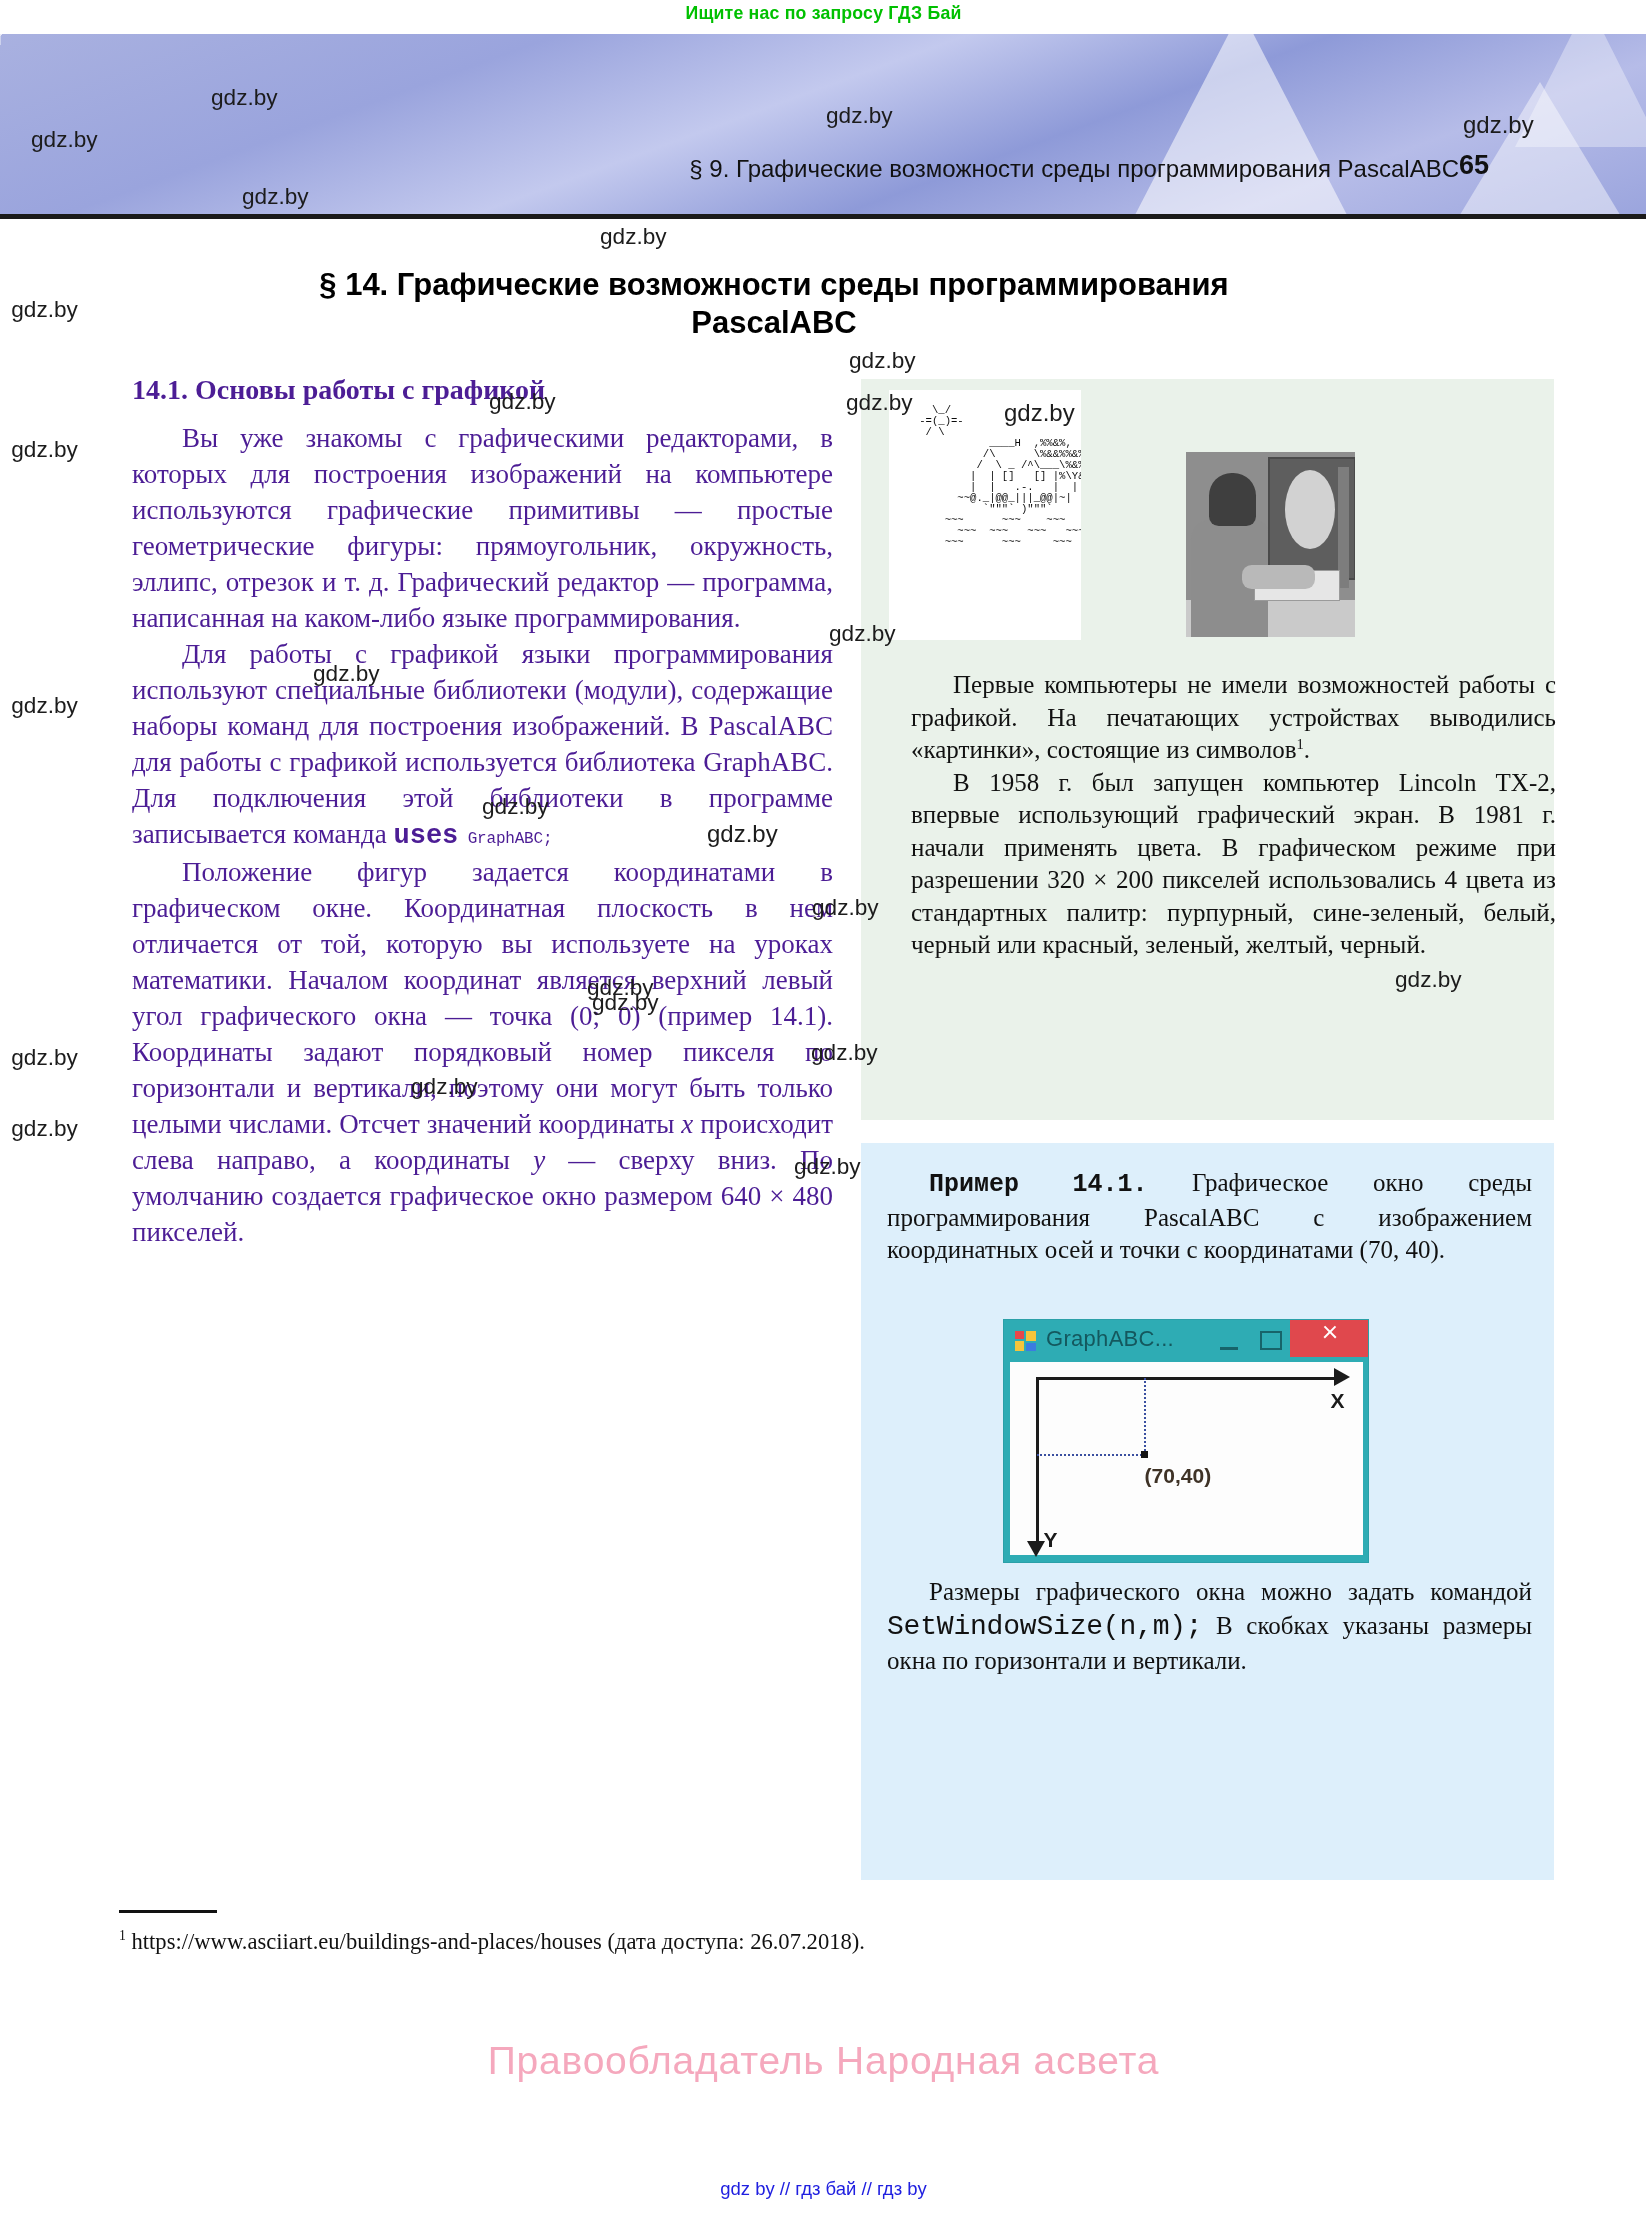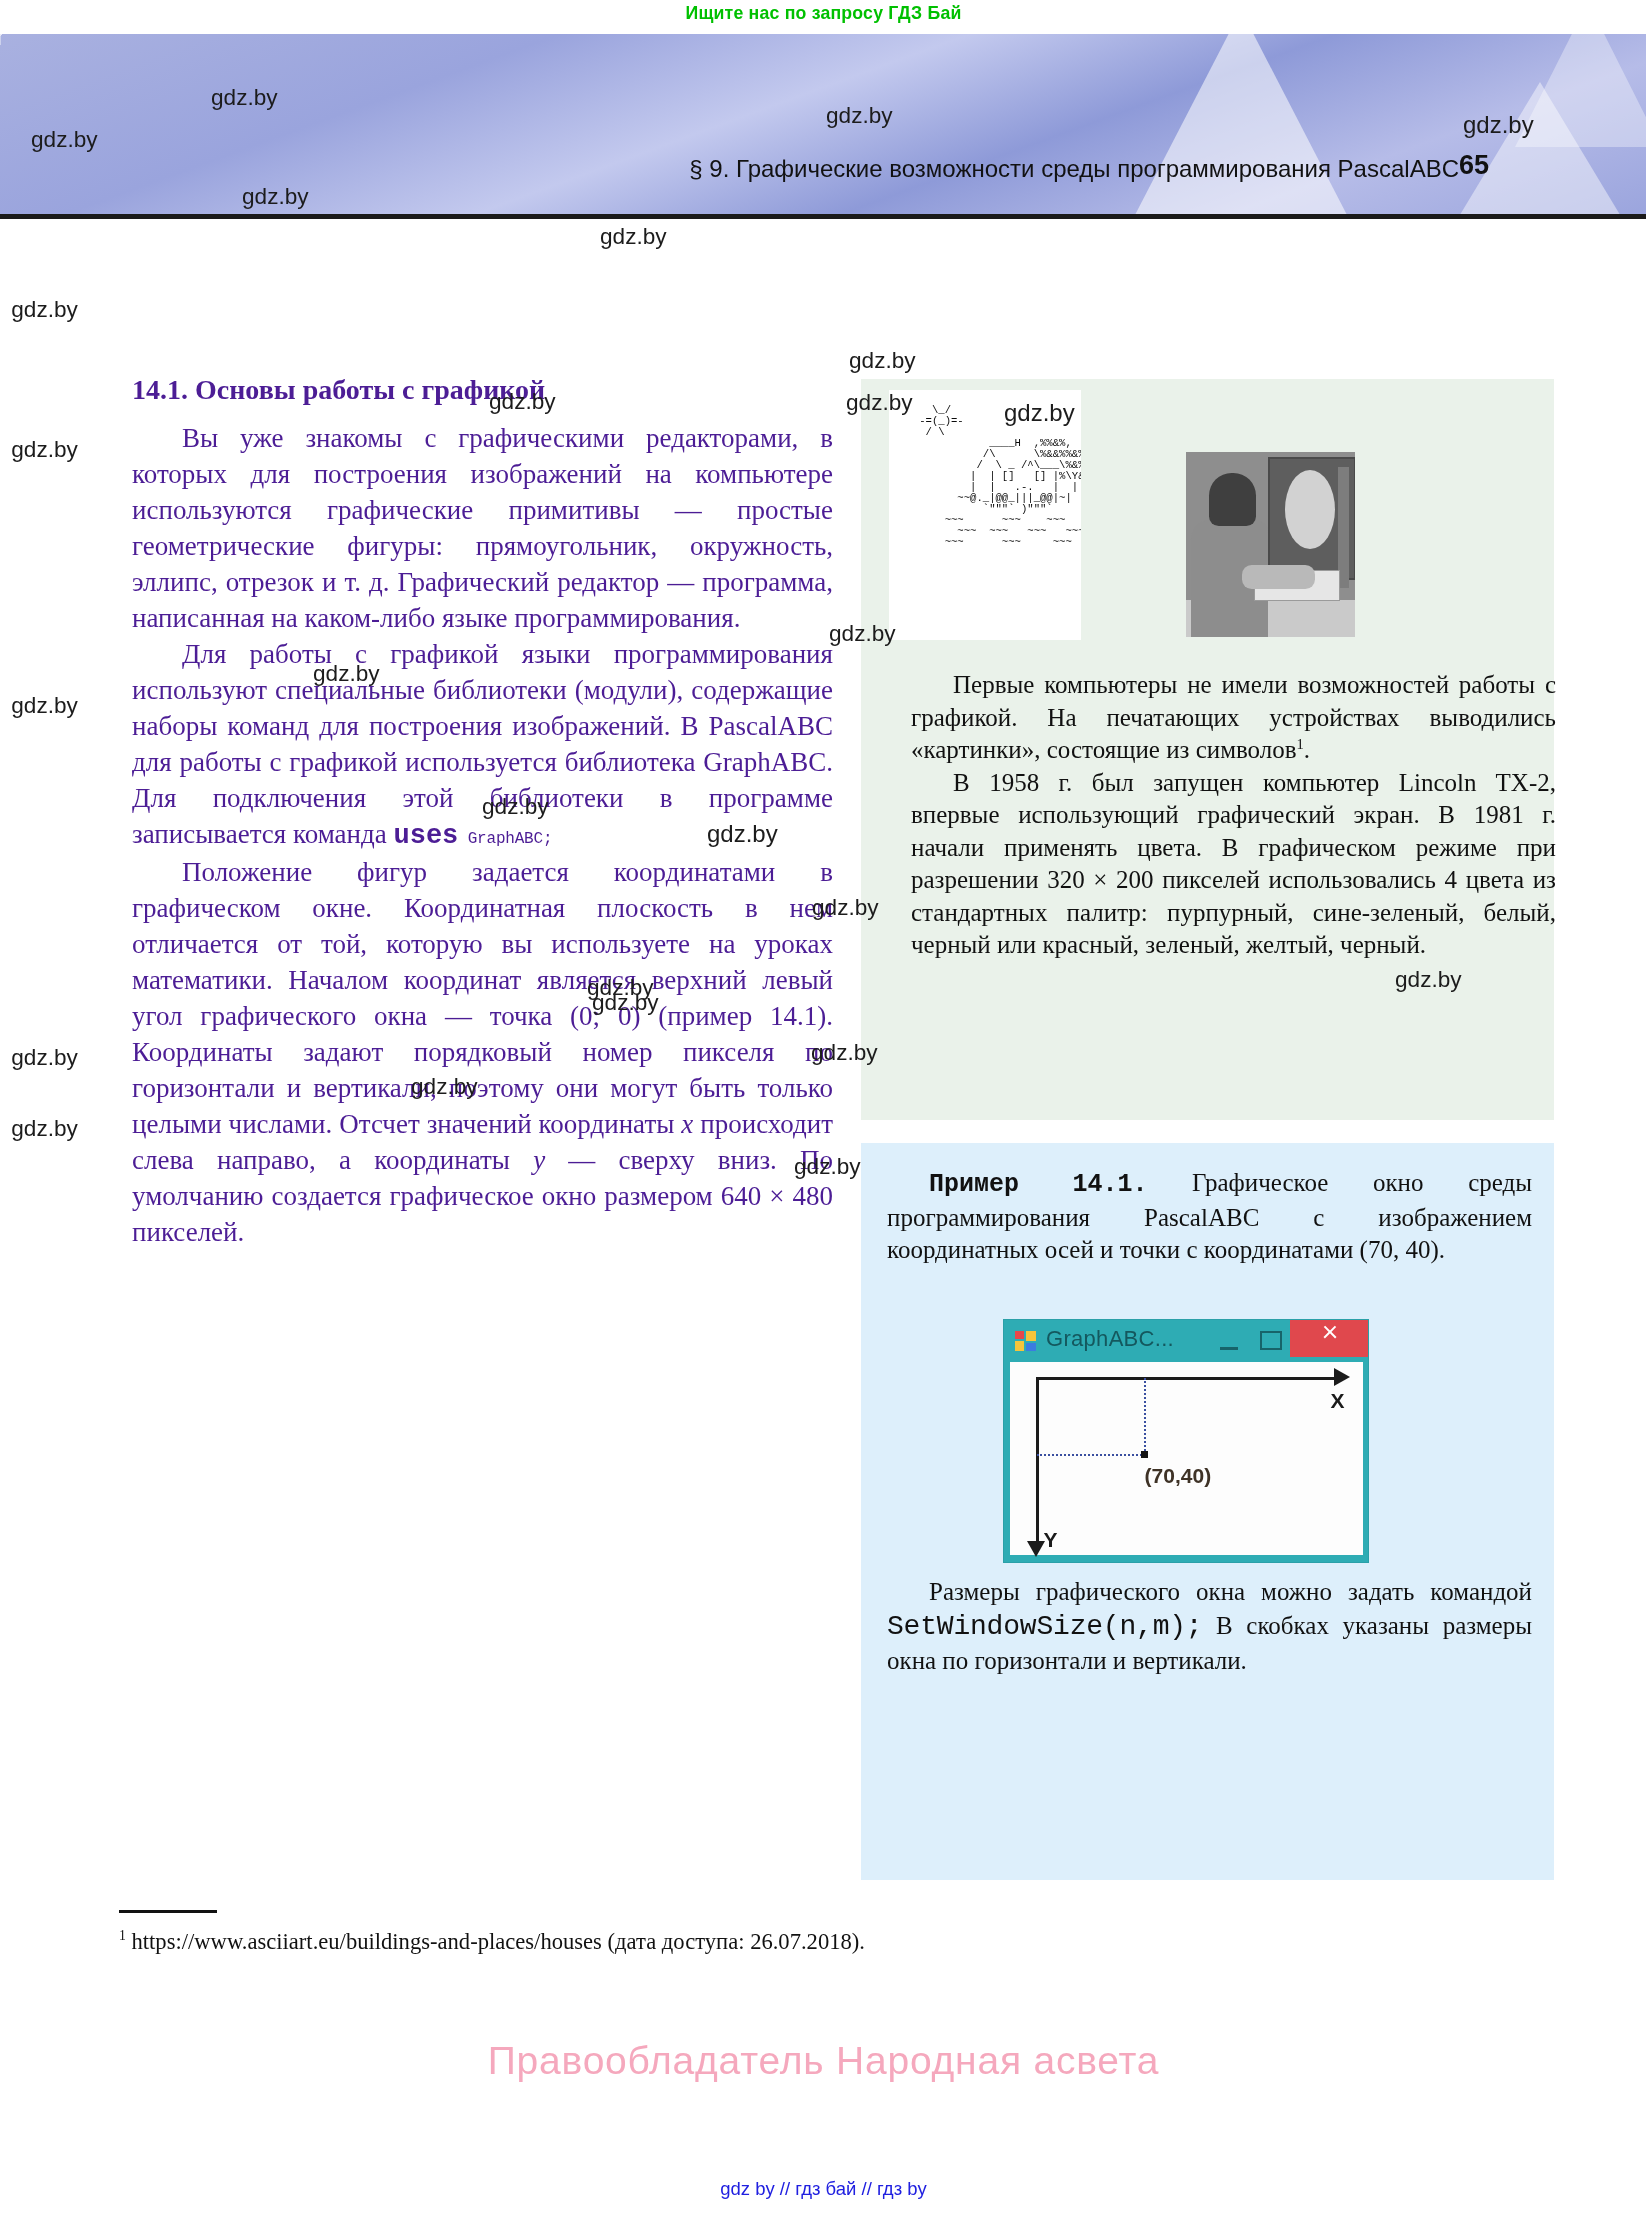--- a/index.html
+++ b/index.html
@@ -202,20 +202,24 @@
   <div class="topline">Ищите нас по запросу ГДЗ Бай</div>
 
   <div class="banner">
     <div class="wedge1"></div>
     <div class="wedge2"></div>
     <div class="wedge3"></div>
   </div>
   <div class="hdr-title">§ 9. Графические возможности среды программирования PascalABC</div>
   <div class="hdr-page">65</div>
 
+  <div class="maintitle">
+    <span>§ 14. Графические возможности среды программирования</span><br>
+    <span>PascalABC</span>
+  </div>
 
   <div class="lcol">
     <h3>14.1. Основы работы с графикой</h3>
     <p>Вы уже знакомы с графическими редакторами, в которых для построения изображений на компьютере используются графические примитивы — простые геометрические фигуры: прямоугольник, окружность, эллипс, отрезок и т. д. Графический редактор — программа, написанная на каком-либо языке программирования.</p>
     <p><span>Для работы с графикой языки программирования используют специальные библиотеки (модули), содержащие наборы команд для построения изображений. В PascalABC для работы с графикой используется библиотека GraphABC. Для подключения этой библиотеки в программе записывается команда </span><span class="bold">uses</span><span class="mono"> GraphABC;</span></p>
     <p><span>Положение фигур задается координатами в графическом окне. Координатная плоскость в нем отличается от той, которую вы используете на уроках математики. Началом координат является верхний левый угол графического окна — точка (0; 0) (пример 14.1). Координаты задают порядковый номер пикселя по горизонтали и вертикали, поэтому они могут быть только целыми числами. Отсчет значений координаты </span><span class="ital">x</span><span> происходит слева направо, а координаты </span><span class="ital">y</span><span> — сверху вниз. По умолчанию создается графическое окно размером 640 × 480 пикселей.</span></p>
   </div>
 
   <div class="greenbox"></div>
 

